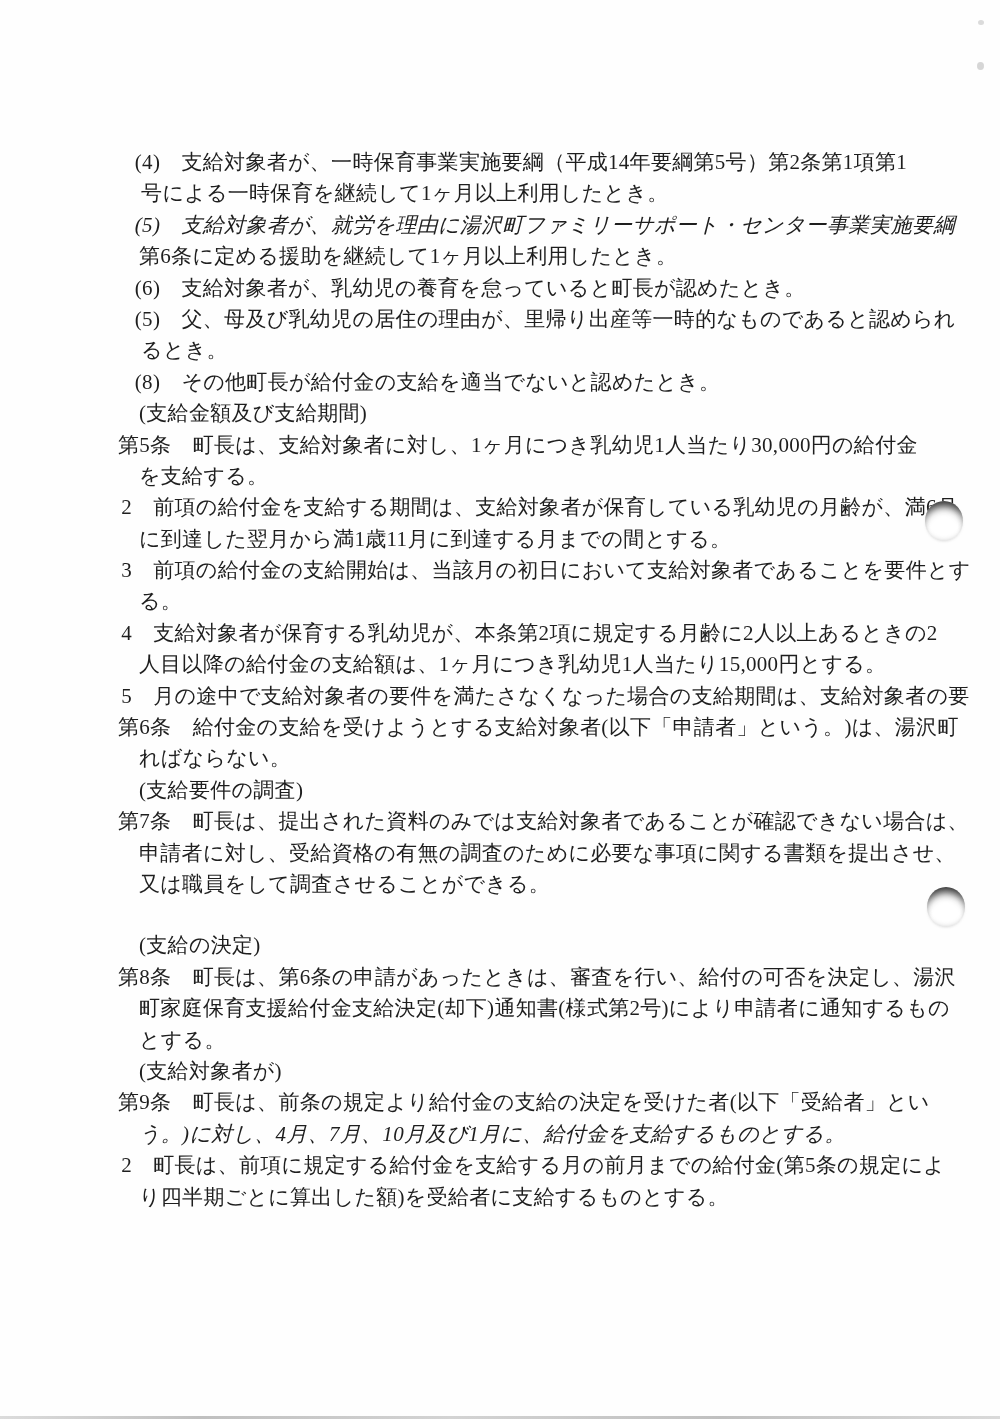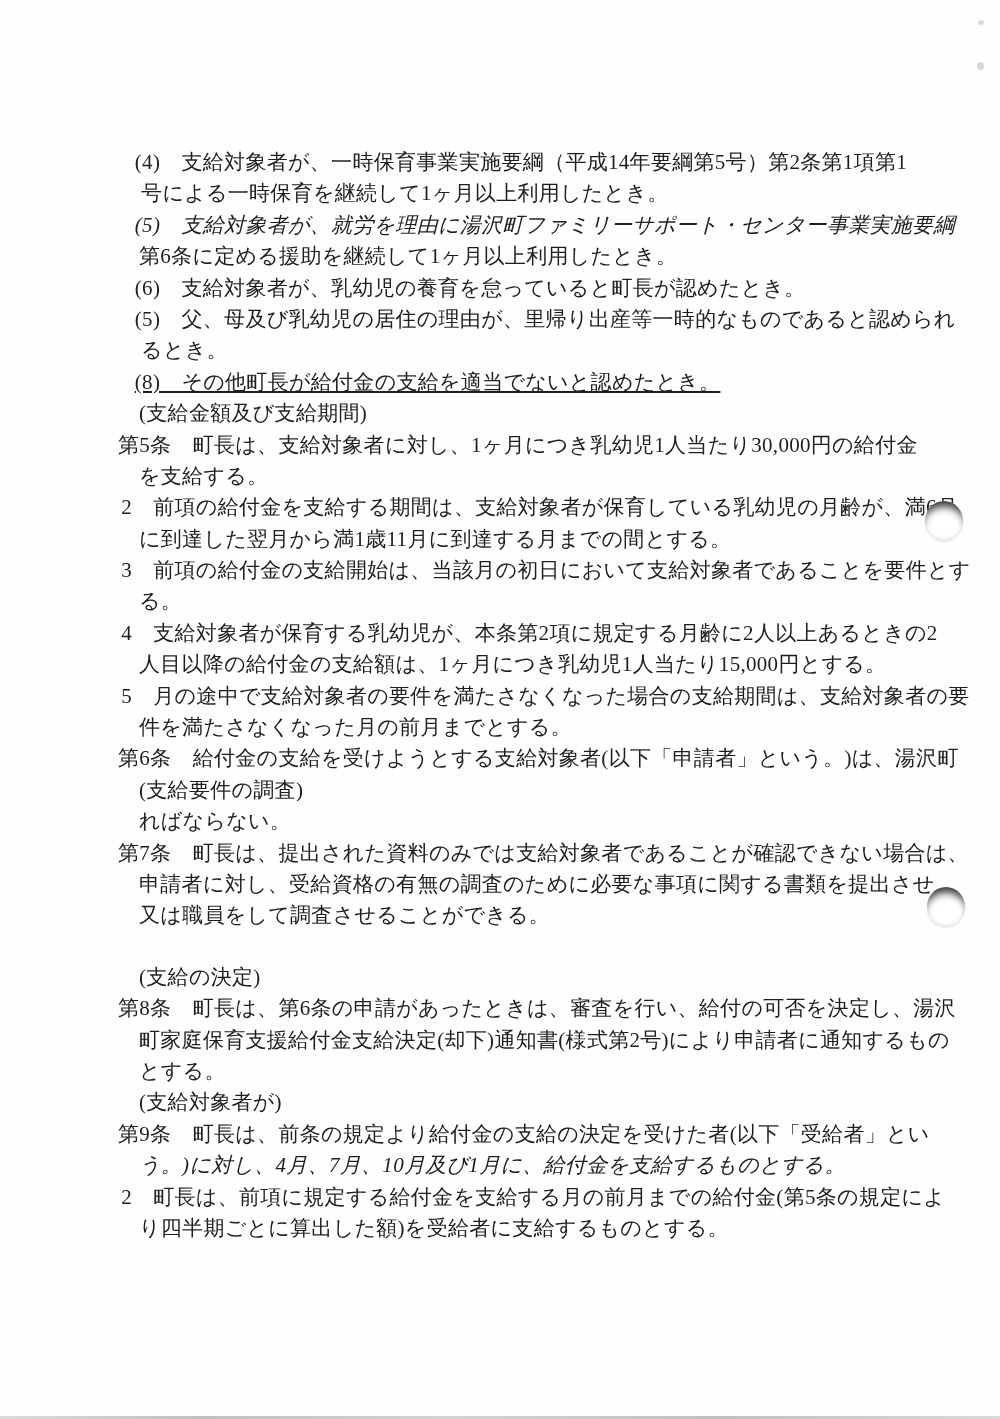--- a/index.html
+++ b/index.html
@@ -59,35 +59,34 @@
 
 <div class="page" style="background: rgb(254, 254, 254);">
   <div class="text-block" style="color: rgb(30, 30, 30);">
       <div class="text-line" style="padding-left: 0.8em;">(4)　支給対象者が、一時保育事業実施要綱（平成14年要綱第5号）第2条第1項第1</div>
       <div class="text-line" style="padding-left: 1.1em;">号による一時保育を継続して1ヶ月以上利用したとき。</div>
       <div class="text-line" style="padding-left: 0.8em; font-style: italic;">(5)　支給対象者が、就労を理由に湯沢町ファミリーサポート・センター事業実施要綱</div>
       <div class="text-line" style="padding-left: 1em;">第6条に定める援助を継続して1ヶ月以上利用したとき。</div>
       <div class="text-line" style="padding-left: 0.8em;">(6)　支給対象者が、乳幼児の養育を怠っていると町長が認めたとき。</div>
       <div class="text-line" style="padding-left: 0.8em;">(5)　父、母及び乳幼児の居住の理由が、里帰り出産等一時的なものであると認められ</div>
       <div class="text-line" style="padding-left: 1.1em;">るとき。</div>
-      <div class="text-line" style="padding-left: 0.8em; text-decoration: underline;">(8)　その他町長が給付金の支給を適当でないと認めたとき。</div>
+      <div class="text-line" style="padding-left: 0.8em;">(8)　その他町長が給付金の支給を適当でないと認めたとき。</div>
       <div class="text-line" style="padding-left: 1em;">(支給金額及び支給期間)</div>
       <div class="text-line" style="padding-left: 0em;">第5条　町長は、支給対象者に対し、1ヶ月につき乳幼児1人当たり30,000円の給付金</div>
       <div class="text-line" style="padding-left: 1em;">を支給する。</div>
       <div class="text-line" style="padding-left: 0.15em;">2　前項の給付金を支給する期間は、支給対象者が保育している乳幼児の月齢が、満6月</div>
       <div class="text-line" style="padding-left: 1em;">に到達した翌月から満1歳11月に到達する月までの間とする。</div>
       <div class="text-line" style="padding-left: 0.15em;">3　前項の給付金の支給開始は、当該月の初日において支給対象者であることを要件とす</div>
       <div class="text-line" style="padding-left: 1em;">る。</div>
       <div class="text-line" style="padding-left: 0.15em;">4　支給対象者が保育する乳幼児が、本条第2項に規定する月齢に2人以上あるときの2</div>
       <div class="text-line" style="padding-left: 1em;">人目以降の給付金の支給額は、1ヶ月につき乳幼児1人当たり15,000円とする。</div>
       <div class="text-line" style="padding-left: 0.15em;">5　月の途中で支給対象者の要件を満たさなくなった場合の支給期間は、支給対象者の要</div>
-      <div class="text-line" style="padding-left: 1em;">件を満たさなくなった月の前月までとする。</div>
       <div class="text-line" style="padding-left: 0em;">第6条　給付金の支給を受けようとする支給対象者(以下「申請者」という。)は、湯沢町</div>
+      <div class="text-line" style="padding-left: 1em;">ればならない。</div>
       <div class="text-line" style="padding-left: 1em;">(支給要件の調査)</div>
-      <div class="text-line" style="padding-left: 1em;">ればならない。</div>
       <div class="text-line" style="padding-left: 0em;">第7条　町長は、提出された資料のみでは支給対象者であることが確認できない場合は、</div>
       <div class="text-line" style="padding-left: 1em;">申請者に対し、受給資格の有無の調査のために必要な事項に関する書類を提出させ、</div>
       <div class="text-line" style="padding-left: 1em;">又は職員をして調査させることができる。</div>
       <div class="text-line" style="padding-left: 1em; margin-top: 30px;">(支給の決定)</div>
       <div class="text-line" style="padding-left: 0em;">第8条　町長は、第6条の申請があったときは、審査を行い、給付の可否を決定し、湯沢</div>
       <div class="text-line" style="padding-left: 1em;">町家庭保育支援給付金支給決定(却下)通知書(様式第2号)により申請者に通知するもの</div>
       <div class="text-line" style="padding-left: 1em;">とする。</div>
       <div class="text-line" style="padding-left: 1em;">(支給対象者が)</div>
       <div class="text-line" style="padding-left: 0em;">第9条　町長は、前条の規定より給付金の支給の決定を受けた者(以下「受給者」とい</div>
       <div class="text-line" style="padding-left: 1em; font-style: italic;">う。)に対し、4月、7月、10月及び1月に、給付金を支給するものとする。</div>

